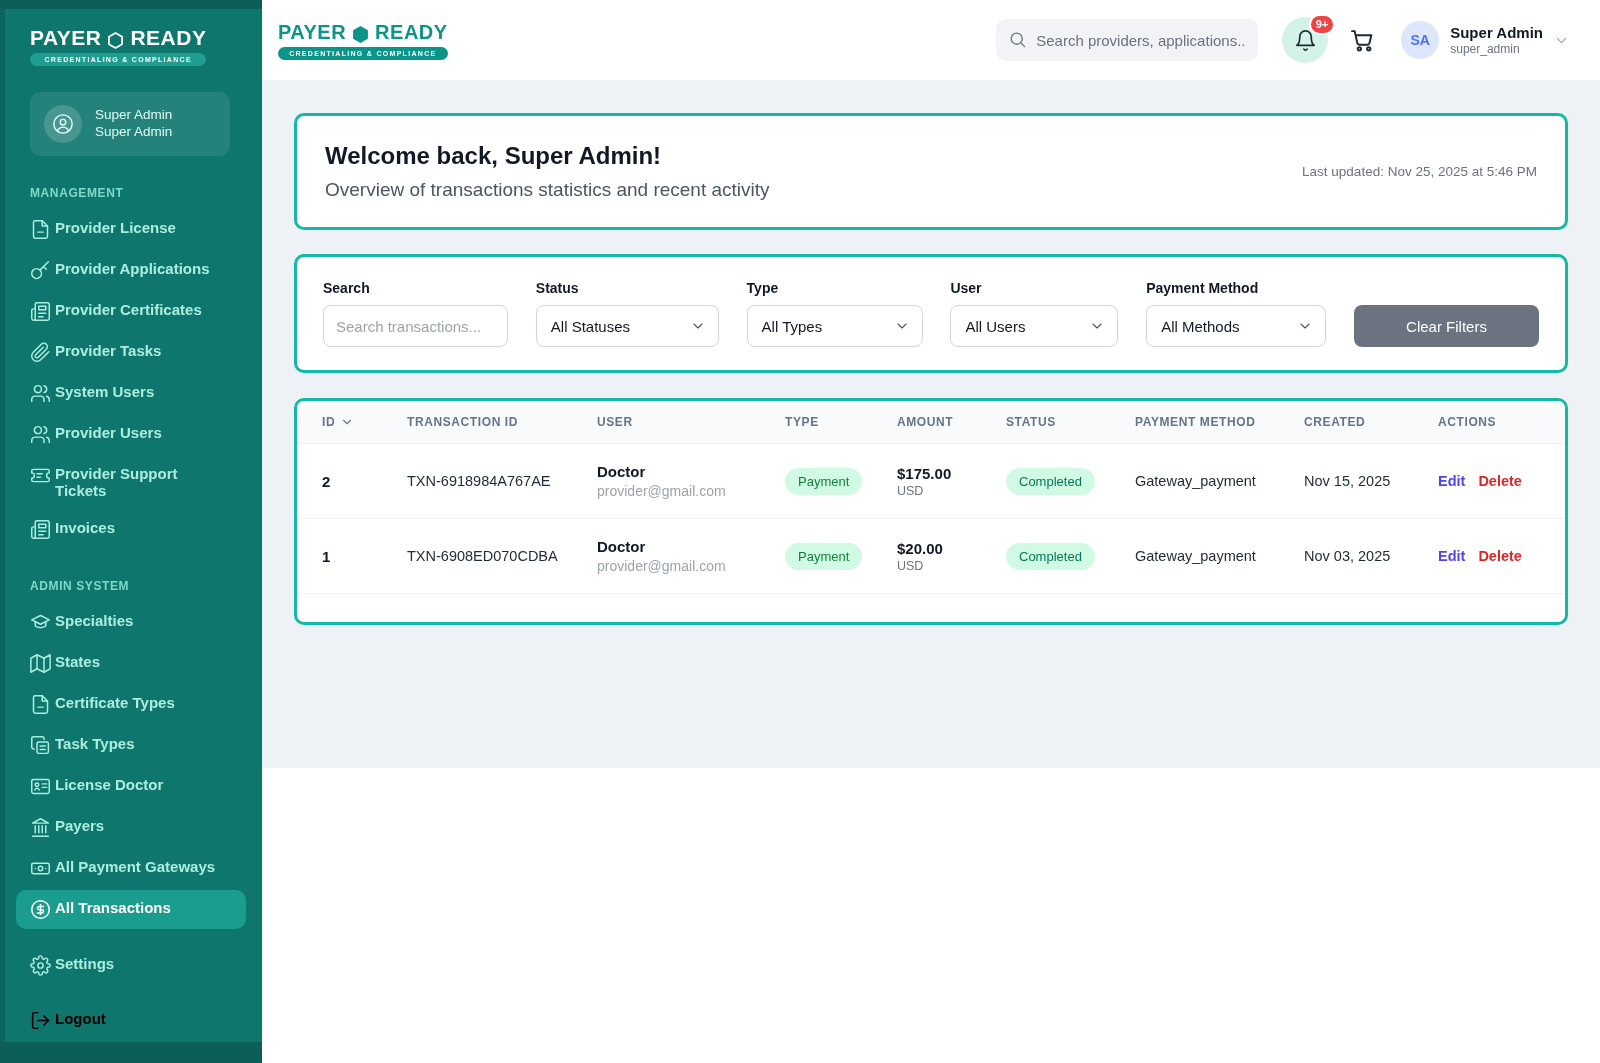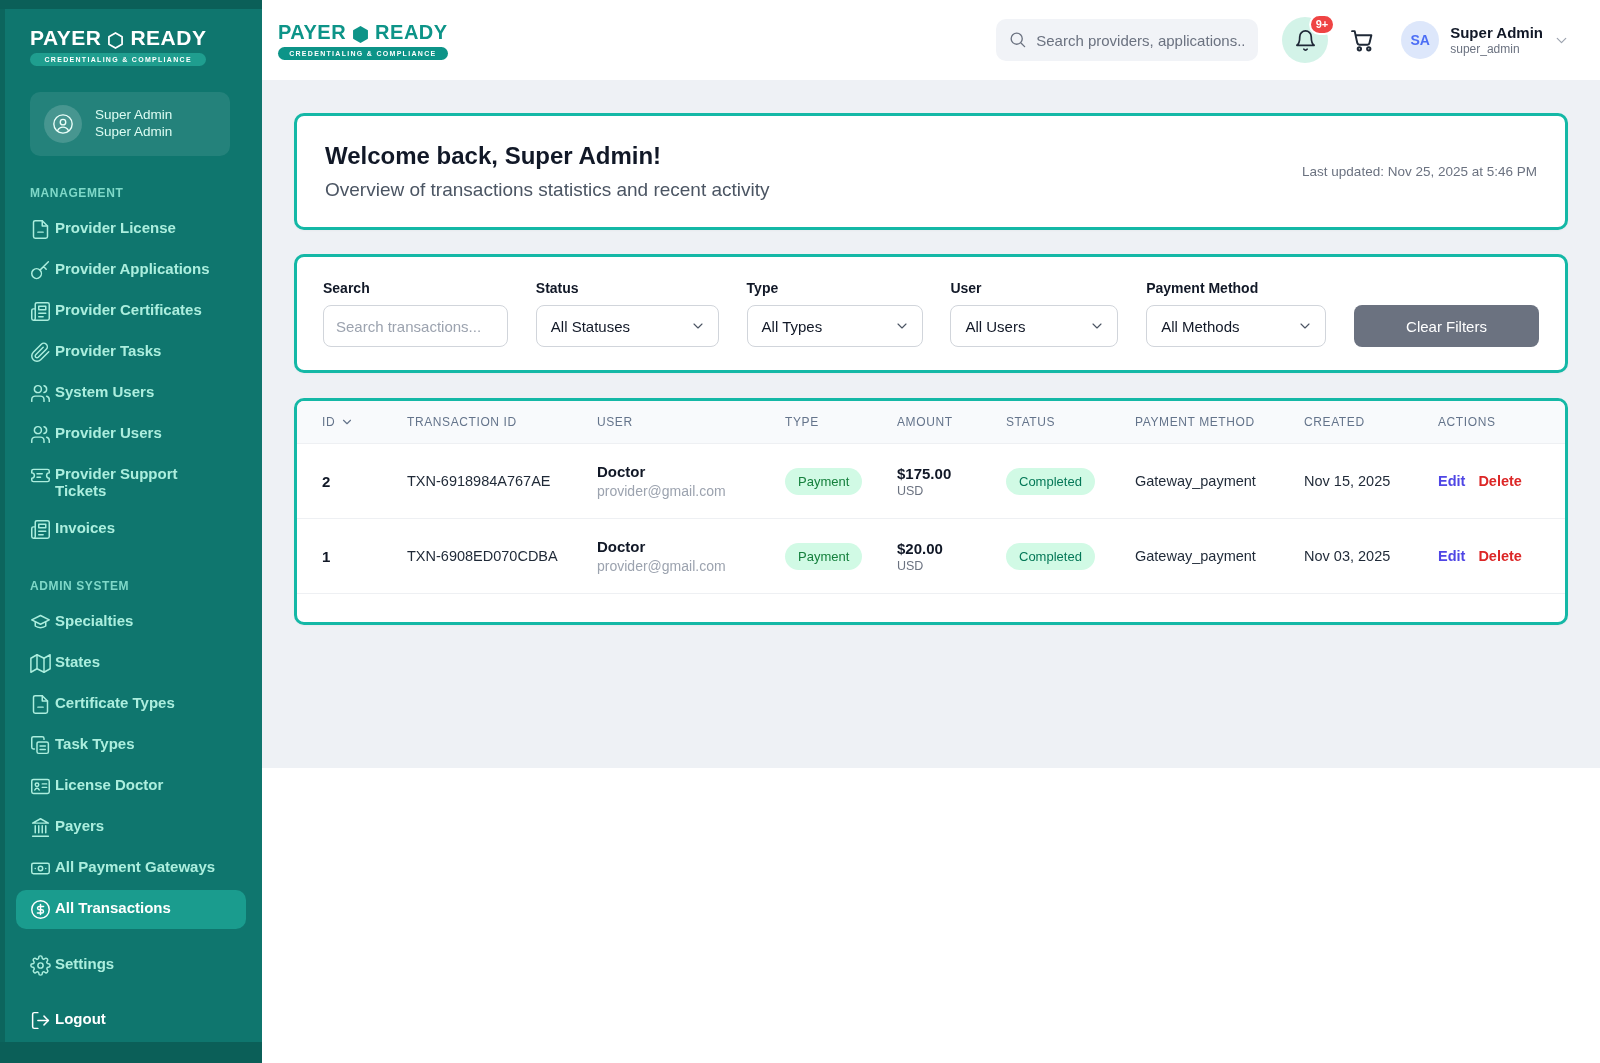--- a/index.html
+++ b/index.html
@@ -26,21 +26,21 @@
                display:flex; align-items:center; justify-content:center; color:#eafff9; }
   .user-card .avatar-circle .ic { width:22px; height:22px; stroke-width:1.5; }
   .user-card .uc-text { font-size:13.5px; color:#dcfcf2; line-height:1.25; }
 
   .nav { padding:0 16px; }
   .nav-section-label { margin:30px 14px 10px; font-size:12px; font-weight:700; letter-spacing:.6px; color:#7fd8c8; }
   .nav-item { display:flex; gap:4px; padding:9px 14px; border-radius:10px;
               font-size:15px; font-weight:600; color:#aceede; cursor:pointer; margin-bottom:2px; }
   .nav-item.active { background:#1a9c8e; color:#ffffff; }
   .nav-item.spaced { margin-top:17px; }
-  .nav-item.logout { color:#ffffff; margin-top:16px; }
+  .nav-item.logout { color:#000000; margin-top:16px; }
 
   
   .main { flex:1; display:flex; flex-direction:column; background:#ffffff; min-width:0; }
   .topbar { height:80px; background:#ffffff; display:flex; align-items:center; padding:0 30px 0 16px; }
   .topbar .logo-row { color:#0d9488; font-size:20px; }
   .topbar .logo-hex { stroke:#0d9488; fill:#0d9488; }
   .topbar .logo-tag { background:#0d9488; color:#ffffff; }
   .topbar-spacer { flex:1; }
 
   .search-box { position:relative; width:262px; margin-right:24px; }
@@ -86,21 +86,21 @@
   .fselect { display:flex; align-items:center; justify-content:space-between; padding:0 12px 0 14px; cursor:pointer; }
   .fselect .ic { width:16px; height:16px; color:#4b5563; }
   .w-status { width:183px; } .w-type { width:176px; } .w-user { width:168px; } .w-method { width:180px; }
   .clear-btn { width:185px; height:42px; background:#6b7280; border:none; border-radius:8px; color:#fff;
                font-size:15px; font-weight:500; font-family:inherit; cursor:pointer; }
 
   .table-card { overflow:hidden; padding:0; }
   .tgrid { display:grid; grid-template-columns:85px 190px 188px 112px 109px 129px 169px 134px 101px;
            align-items:center; padding-left:25px; }
   .thead { background:#f8fafc; height:42px; }
-  .th { font-size:12px; font-weight:400; color:#64748b; letter-spacing:.05em; text-transform:uppercase;
+  .th { font-size:12px; font-weight:700; color:#64748b; letter-spacing:.05em; text-transform:uppercase;
         display:flex; align-items:flex-end; gap:5px; }
   .th .ic { width:14px; height:14px; stroke-width:2; }
   .trow { height:75px; border-top:1px solid #eef0f3; }
   .cell-id { font-size:15px; font-weight:600; color:#111827; }
   .cell-txn { font-size:14.5px; color:#1f2937; }
   .cell-user .name { font-size:15px; font-weight:700; color:#111827; margin-bottom:3px; }
   .cell-user .email { font-size:14px; color:#9ca3af; }
   .pill { display:inline-block; background:#d1fae5; border-radius:999px; padding:6px 13px; font-size:13px; font-weight:500; }
   .pill-type { color:#15803d; }
   .pill-status { color:#047857; }

